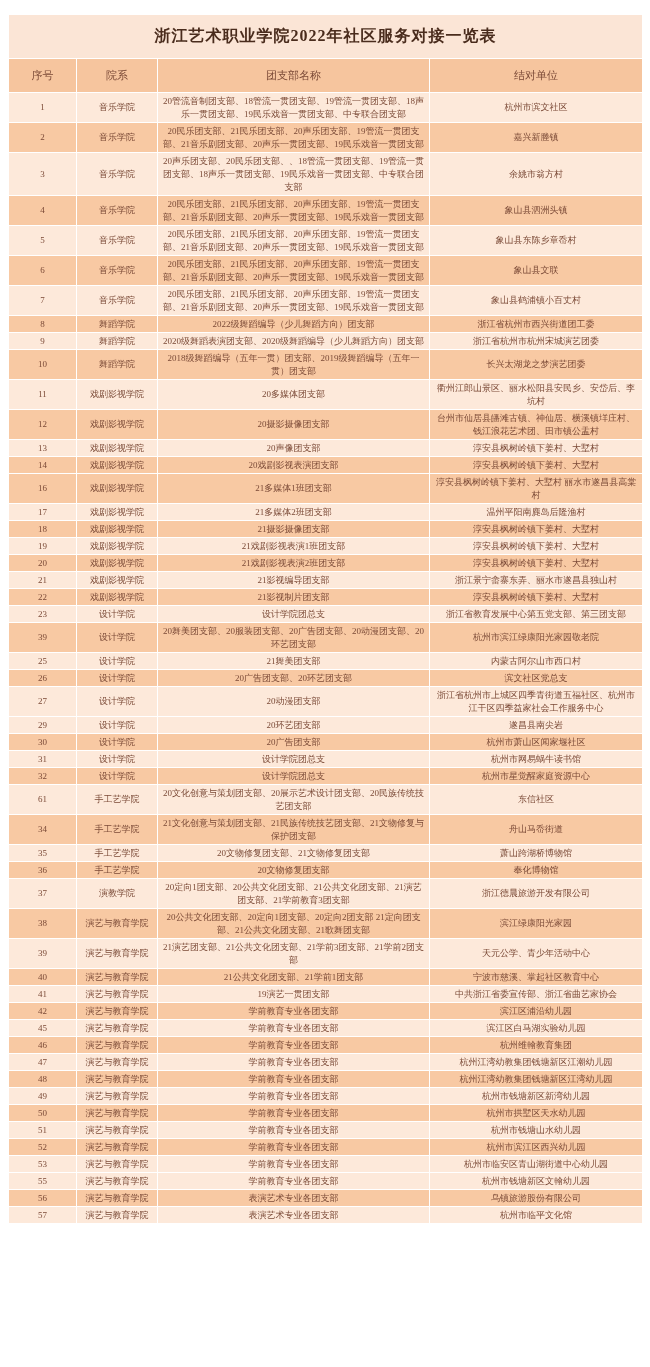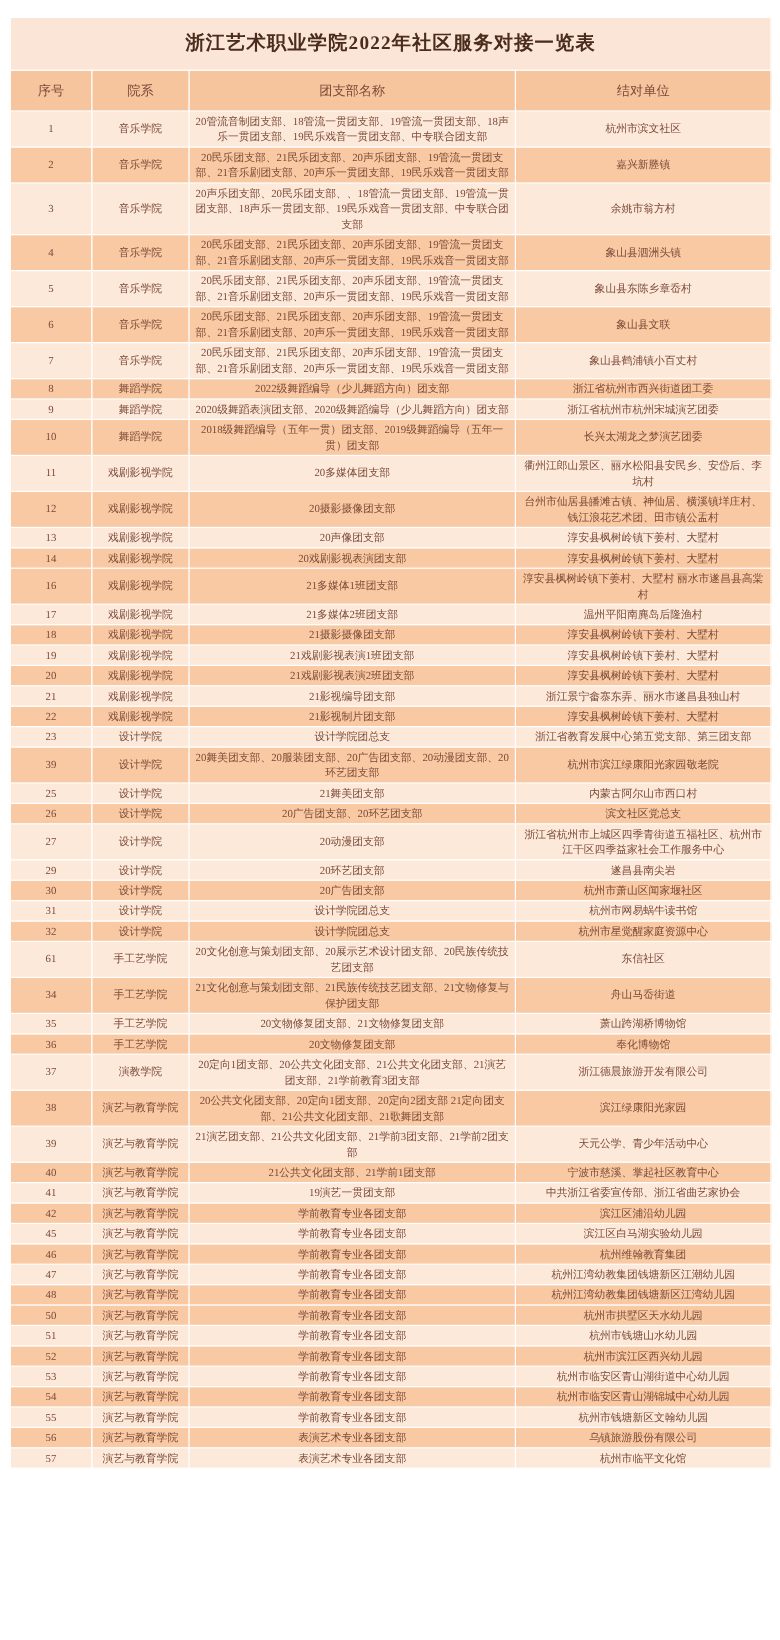--- a/index.html
+++ b/index.html
@@ -340,20 +340,26 @@
           <td class="cell-dept">演艺与教育学院</td>
           <td class="cell-branch">学前教育专业各团支部</td>
           <td class="cell-partner">杭州江湾幼教集团钱塘新区江潮幼儿园</td>
         </tr>
         <tr class="row-dark">
           <td class="cell-no">48</td>
           <td class="cell-dept">演艺与教育学院</td>
           <td class="cell-branch">学前教育专业各团支部</td>
           <td class="cell-partner">杭州江湾幼教集团钱塘新区江湾幼儿园</td>
         </tr>
+        <tr class="row-light">
+          <td class="cell-no">49</td>
+          <td class="cell-dept">演艺与教育学院</td>
+          <td class="cell-branch">学前教育专业各团支部</td>
+          <td class="cell-partner">杭州市钱塘新区新湾幼儿园</td>
+        </tr>
         <tr class="row-dark">
           <td class="cell-no">50</td>
           <td class="cell-dept">演艺与教育学院</td>
           <td class="cell-branch">学前教育专业各团支部</td>
           <td class="cell-partner">杭州市拱墅区天水幼儿园</td>
         </tr>
         <tr class="row-light">
           <td class="cell-no">51</td>
           <td class="cell-dept">演艺与教育学院</td>
           <td class="cell-branch">学前教育专业各团支部</td>
@@ -363,26 +369,20 @@
           <td class="cell-no">52</td>
           <td class="cell-dept">演艺与教育学院</td>
           <td class="cell-branch">学前教育专业各团支部</td>
           <td class="cell-partner">杭州市滨江区西兴幼儿园</td>
         </tr>
         <tr class="row-light">
           <td class="cell-no">53</td>
           <td class="cell-dept">演艺与教育学院</td>
           <td class="cell-branch">学前教育专业各团支部</td>
           <td class="cell-partner">杭州市临安区青山湖街道中心幼儿园</td>
-        </tr>
-        <tr class="row-dark">
-          <td class="cell-no">54</td>
-          <td class="cell-dept">演艺与教育学院</td>
-          <td class="cell-branch">学前教育专业各团支部</td>
-          <td class="cell-partner">杭州市临安区青山湖锦城中心幼儿园</td>
         </tr>
         <tr class="row-light">
           <td class="cell-no">55</td>
           <td class="cell-dept">演艺与教育学院</td>
           <td class="cell-branch">学前教育专业各团支部</td>
           <td class="cell-partner">杭州市钱塘新区文翰幼儿园</td>
         </tr>
         <tr class="row-dark">
           <td class="cell-no">56</td>
           <td class="cell-dept">演艺与教育学院</td>

